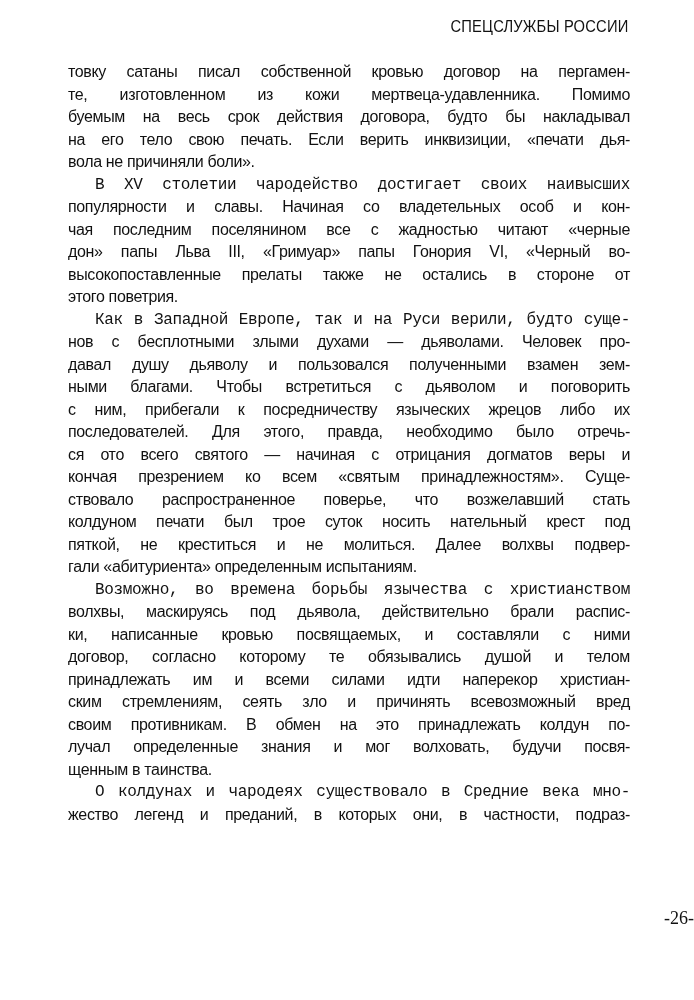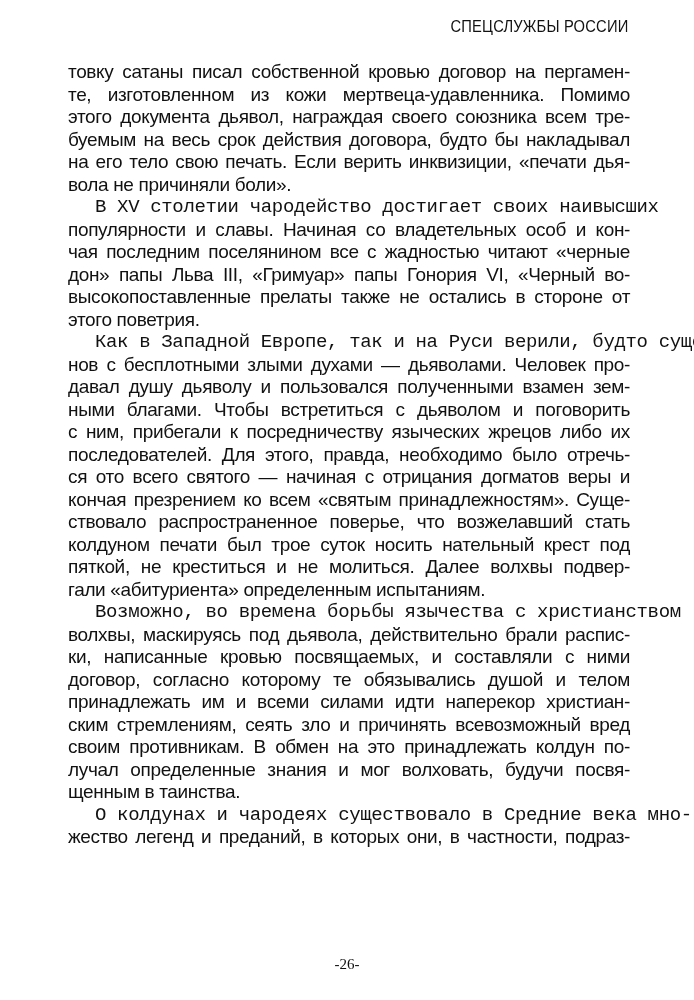--- a/index.html
+++ b/index.html
@@ -12,42 +12,41 @@
       position: absolute; top: 18px; right: 66px;
       font-family: "Liberation Sans", sans-serif;
       font-size: 16px; letter-spacing: 0.2px; color: #111;
       transform: scaleX(0.92); transform-origin: right center;
     }
     .text-block {
       position: absolute; left: 68px; top: 61px; width: 562px;
     }
     .line {
       display: block; height: 22.5px; line-height: 22.5px;
-      font-size: 19px; white-space: nowrap;
+      font-size: 16px; white-space: nowrap;
       text-align: justify; text-align-last: justify;
       font-family: "Liberation Sans", "DejaVu Sans", sans-serif;
       letter-spacing: -0.35px;
     }
     .line.indent { padding-left: 27px; font-family: Liberation Mono, monospace; }
     .line.last { text-align-last: left; }
     .page-number {
-      position: absolute; top: 956px; left: 0; width: 694px;
-      text-align: center; font-size: 15px;
+      position: absolute; top: 908px; left: 0; width: 694px;
+      text-align: right; font-size: 18px;
       font-family: "Liberation Serif", serif;
     }
   </style>
 </head>
 <body>
 
 <div class="running-head">СПЕЦСЛУЖБЫ РОССИИ</div>
 
 <div class="text-block" id="text-block">
     <span class="line">товку сатаны писал собственной кровью договор на пергамен-</span>
     <span class="line">те, изготовленном из кожи мертвеца-удавленника. Помимо</span>
-    <span class="line">этого документа дьявол, награждая своего союзника всем тре-</span>
     <span class="line">буемым на весь срок действия договора, будто бы накладывал</span>
     <span class="line">на его тело свою печать. Если верить инквизиции, «печати дья-</span>
     <span class="line last">вола не причиняли боли».</span>
     <span class="line indent">В XV столетии чародейство достигает своих наивысших</span>
     <span class="line">популярности и славы. Начиная со владетельных особ и кон-</span>
     <span class="line">чая последним поселянином все с жадностью читают «черные</span>
     <span class="line">дон» папы Льва III, «Гримуар» папы Гонория VI, «Черный во-</span>
     <span class="line">высокопоставленные прелаты также не остались в стороне от</span>
     <span class="line last">этого поветрия.</span>
     <span class="line indent">Как в Западной Европе, так и на Руси верили, будто суще-</span>

